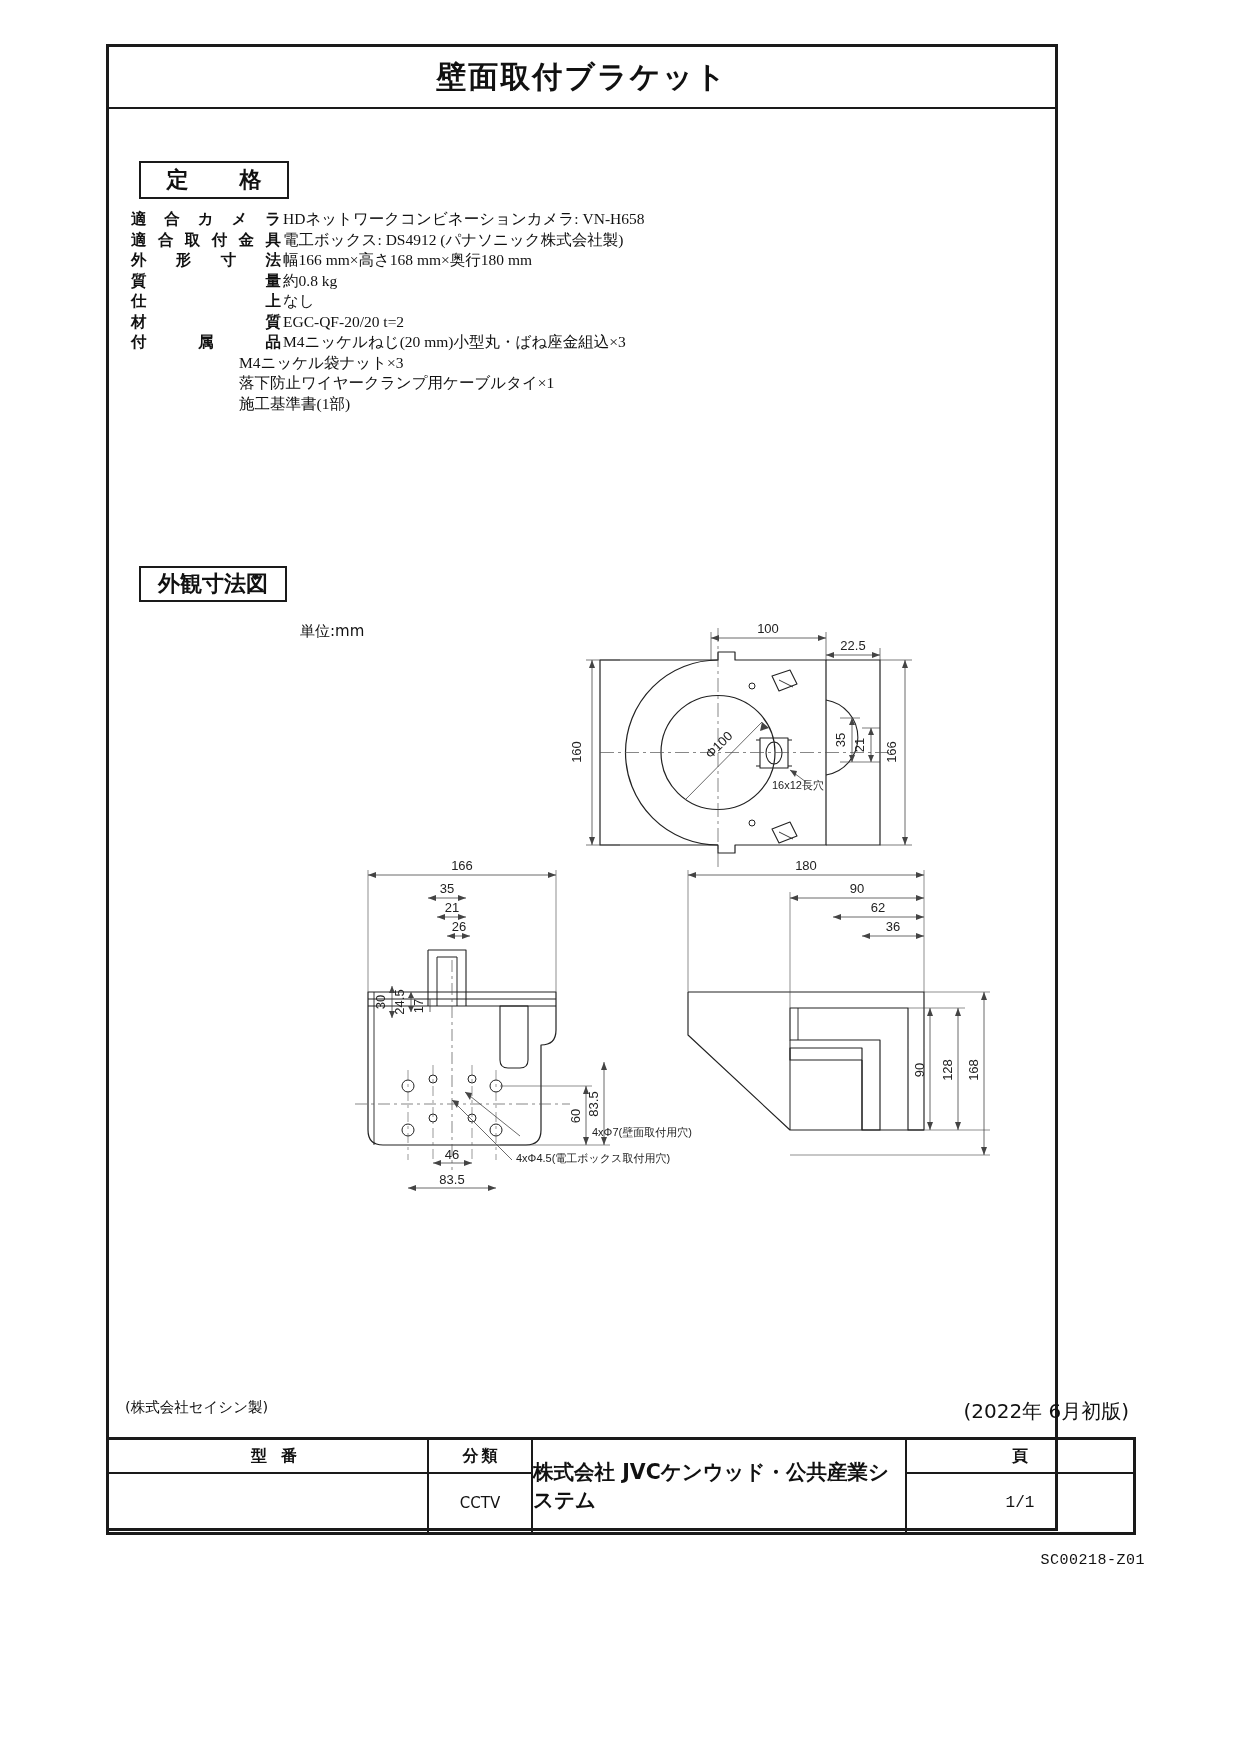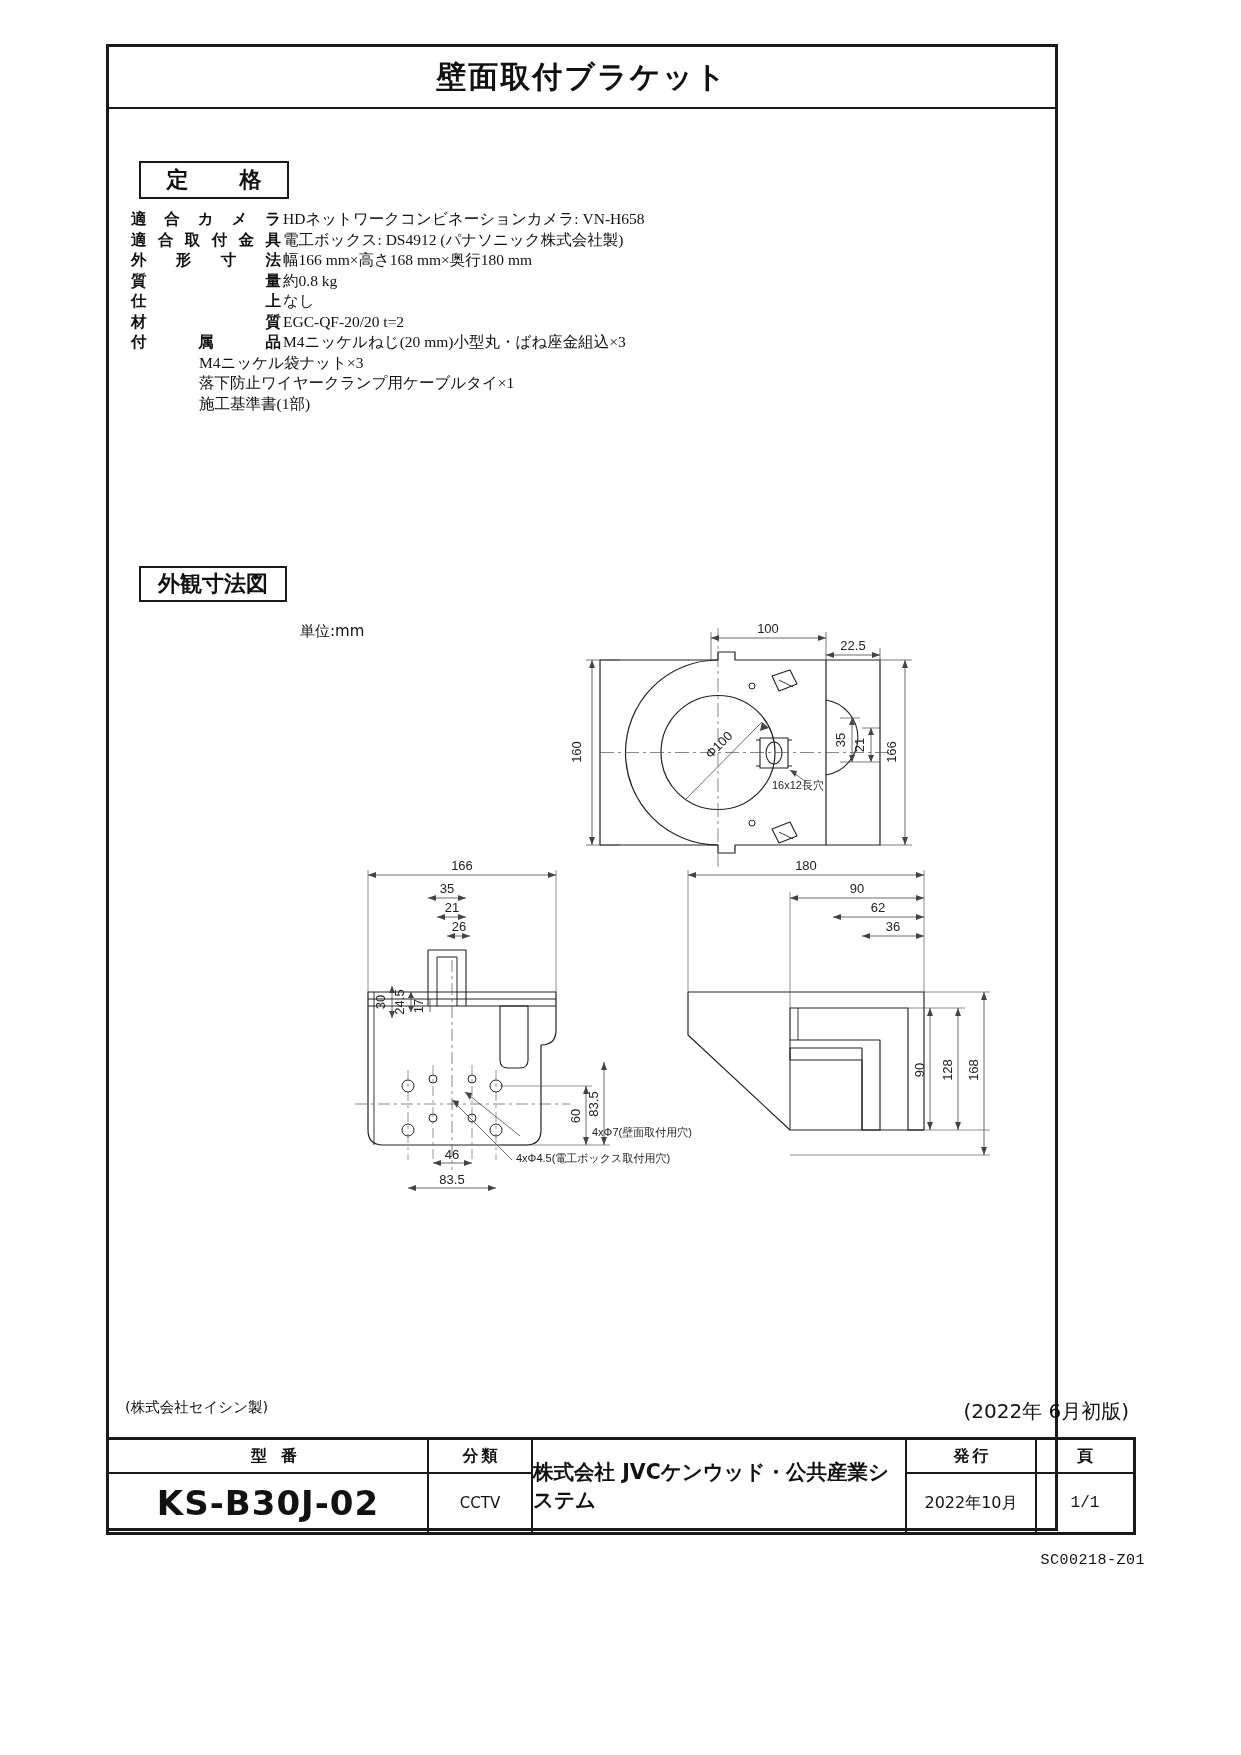--- a/index.html
+++ b/index.html
@@ -11,21 +11,21 @@
 
   .spec-head{position:absolute;left:139px;top:161px;width:150px;height:38px;border:2px solid #1a1a1a;box-sizing:border-box;display:flex;align-items:center;justify-content:space-around;font-family:"DejaVu Sans",sans-serif;font-size:22px;font-weight:700;}
   .spec-head span{letter-spacing:0px;}
 
   .spec-table{position:absolute;left:131px;top:209px;font-size:15.5px;}
   .spec-row{display:flex;align-items:flex-start;line-height:20.5px;height:20.5px;}
   .spec-label{width:152px;display:flex;justify-content:space-between;font-family:"DejaVu Sans",sans-serif;font-weight:700;font-size:15.5px;padding-right:2px;box-sizing:border-box;}
   .spec-label .ch{display:inline-block;}
   .spec-label .sp{flex:1;}
   .spec-val{font-family:"Liberation Serif",serif;font-size:15.5px;white-space:nowrap;}
-  .spec-cont{margin-left:68px;line-height:20.5px;height:20.5px;}
+  .spec-cont{margin-left:108px;line-height:20.5px;height:20.5px;}
 
   .dim-head{position:absolute;left:139px;top:566px;width:148px;height:36px;border:2px solid #1a1a1a;box-sizing:border-box;display:flex;align-items:center;justify-content:center;font-family:"DejaVu Sans",sans-serif;font-size:22px;font-weight:700;}
   .unit{position:absolute;left:300px;top:576px;font-size:15px;font-family:"DejaVu Sans",sans-serif;margin-top:46px;}
 
   svg.draw{position:absolute;left:0;top:0;width:1241px;height:1755px;pointer-events:none;}
 
   .foot-left{position:absolute;left:125px;top:1398px;font-family:"DejaVu Sans",sans-serif;font-size:14.5px;}
   .foot-right{position:absolute;right:112px;top:1398px;font-family:"DejaVu Sans",sans-serif;font-size:20px;}
 
   .tblock{position:absolute;left:106px;top:1437px;width:1030px;height:98px;border:3px solid #1a1a1a;box-sizing:border-box;display:flex;}
@@ -360,31 +360,26 @@
       <text x="978" y="1070" transform="rotate(-90 978,1070)">168</text>
     </g>
   </svg>
 
   <div class="foot-left">(株式会社セイシン製)</div>
   <div class="foot-right">(2022年 6月初版)</div>
 
   <div class="tblock">
     <div class="tb-cell c-model">
       <div class="tb-top">型番</div>
-      <div class="tb-bot">KS-B30J-02</div>
     </div>
     <div class="tb-cell c-class">
       <div class="tb-top">分類</div>
       <div class="tb-bot">CCTV</div>
     </div>
     <div class="tb-cell c-company">株式会社 JVCケンウッド・公共産業システム</div>
-    <div class="tb-cell c-issue">
-      <div class="tb-top">発行</div>
-      <div class="tb-bot">2022年10月</div>
-    </div>
     <div class="tb-cell c-page">
       <div class="tb-top">頁</div>
       <div class="tb-bot">1/1</div>
     </div>
   </div>
 
   <div class="docid">SC00218-Z01</div>
 </div>
 
 </body></html>

